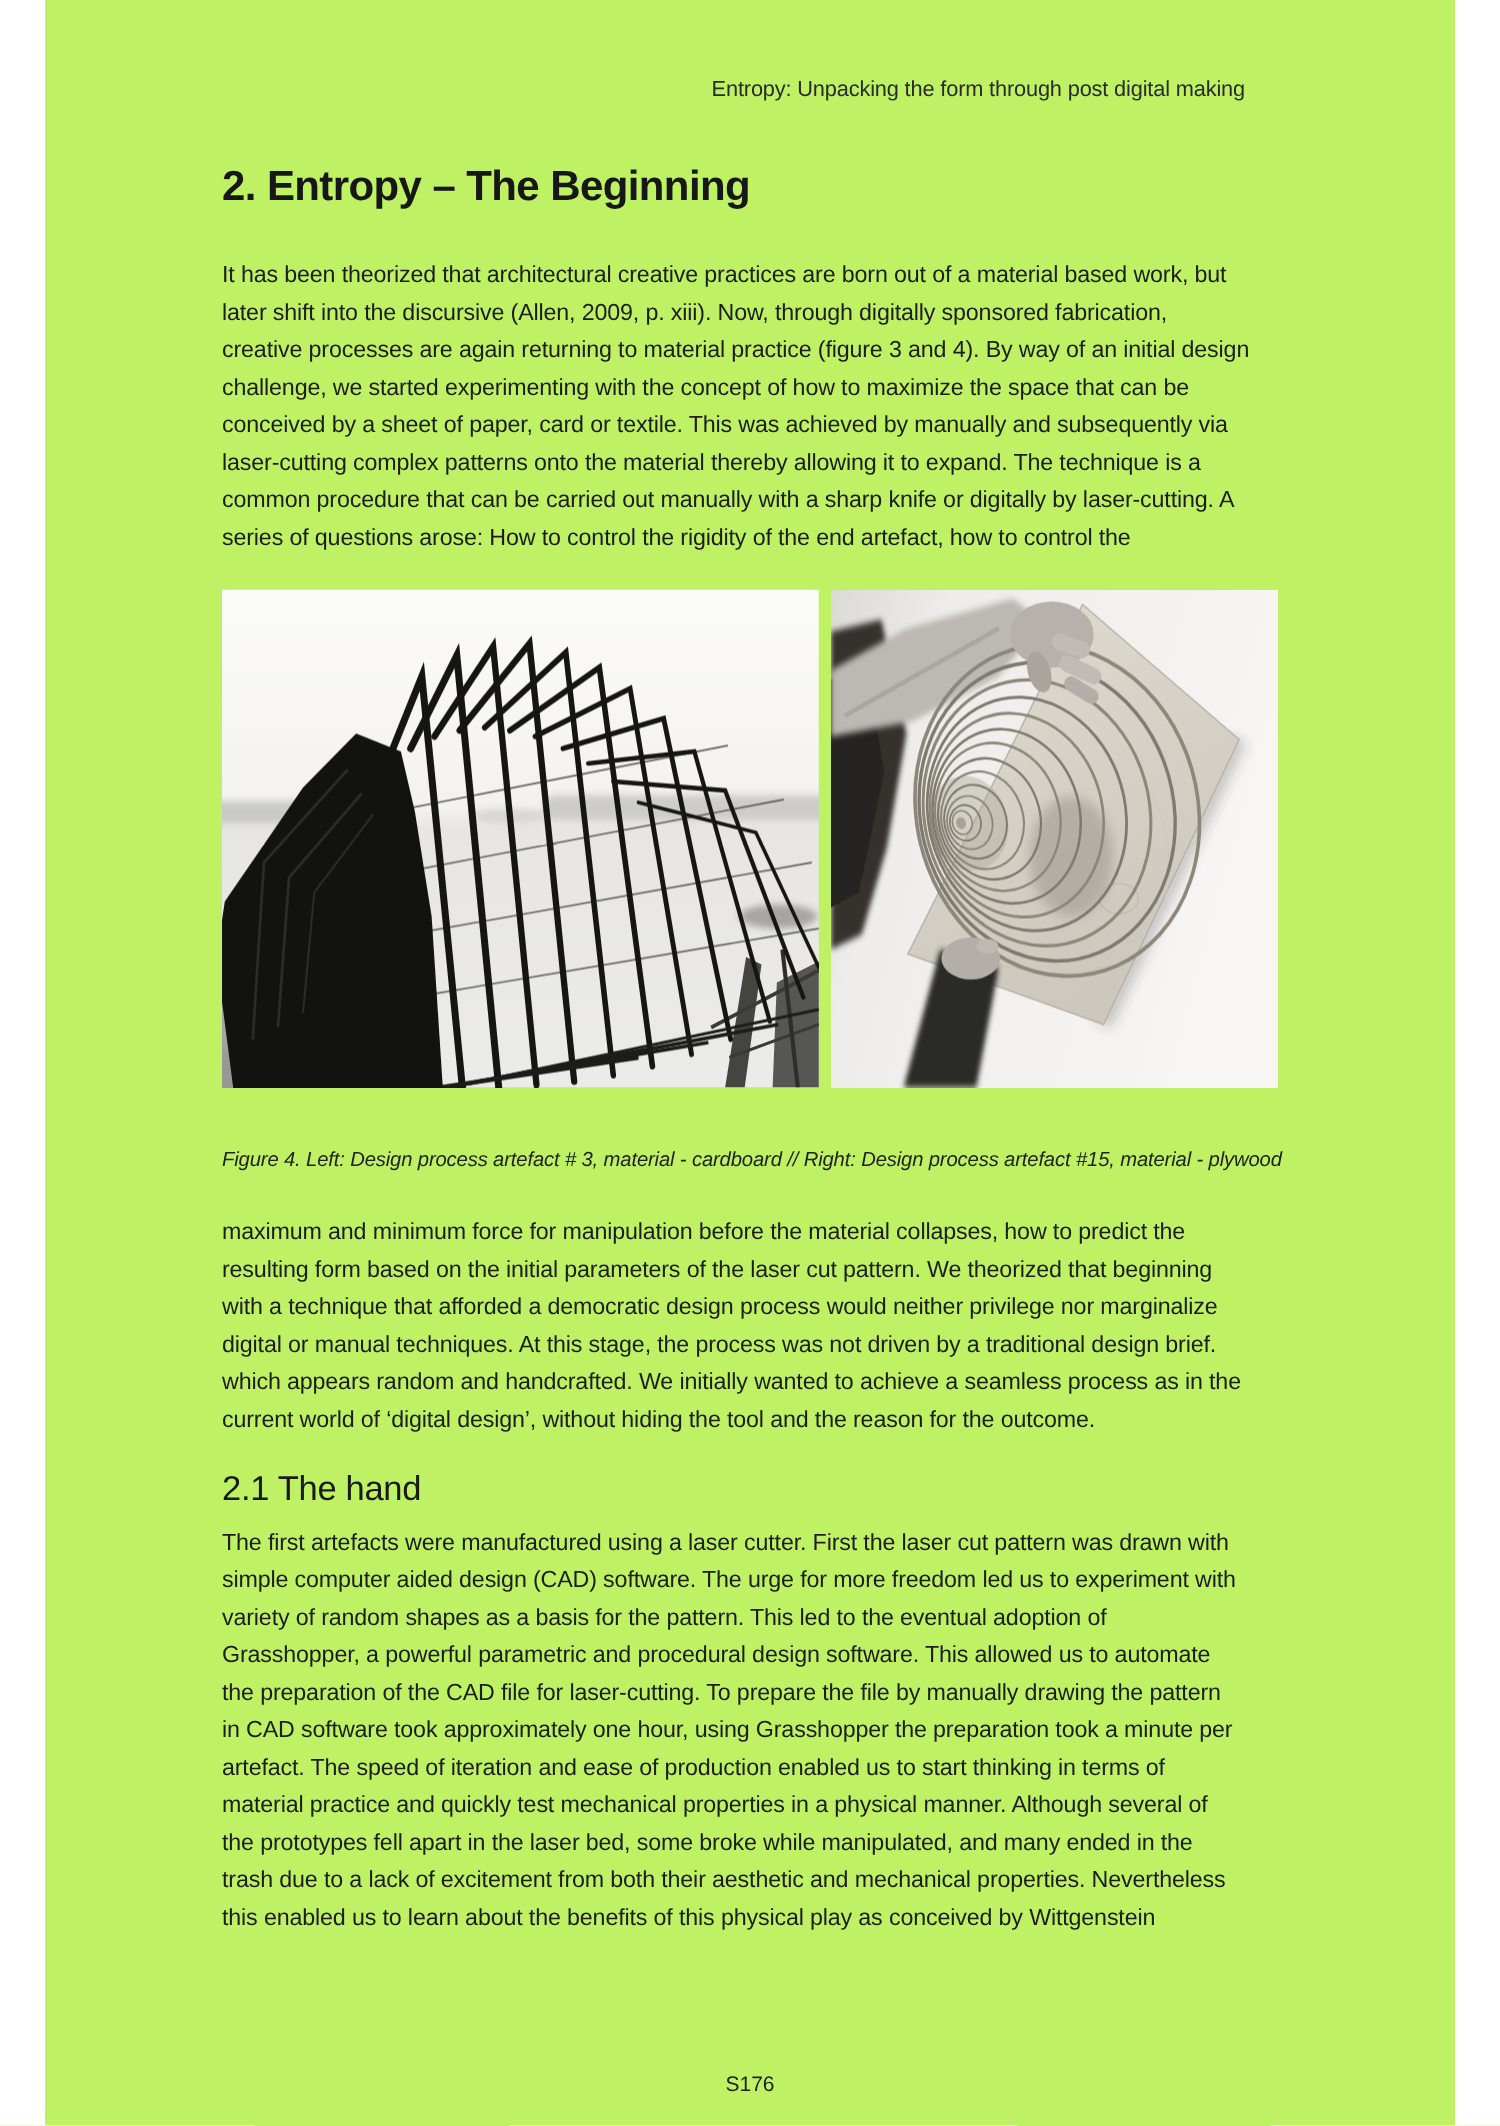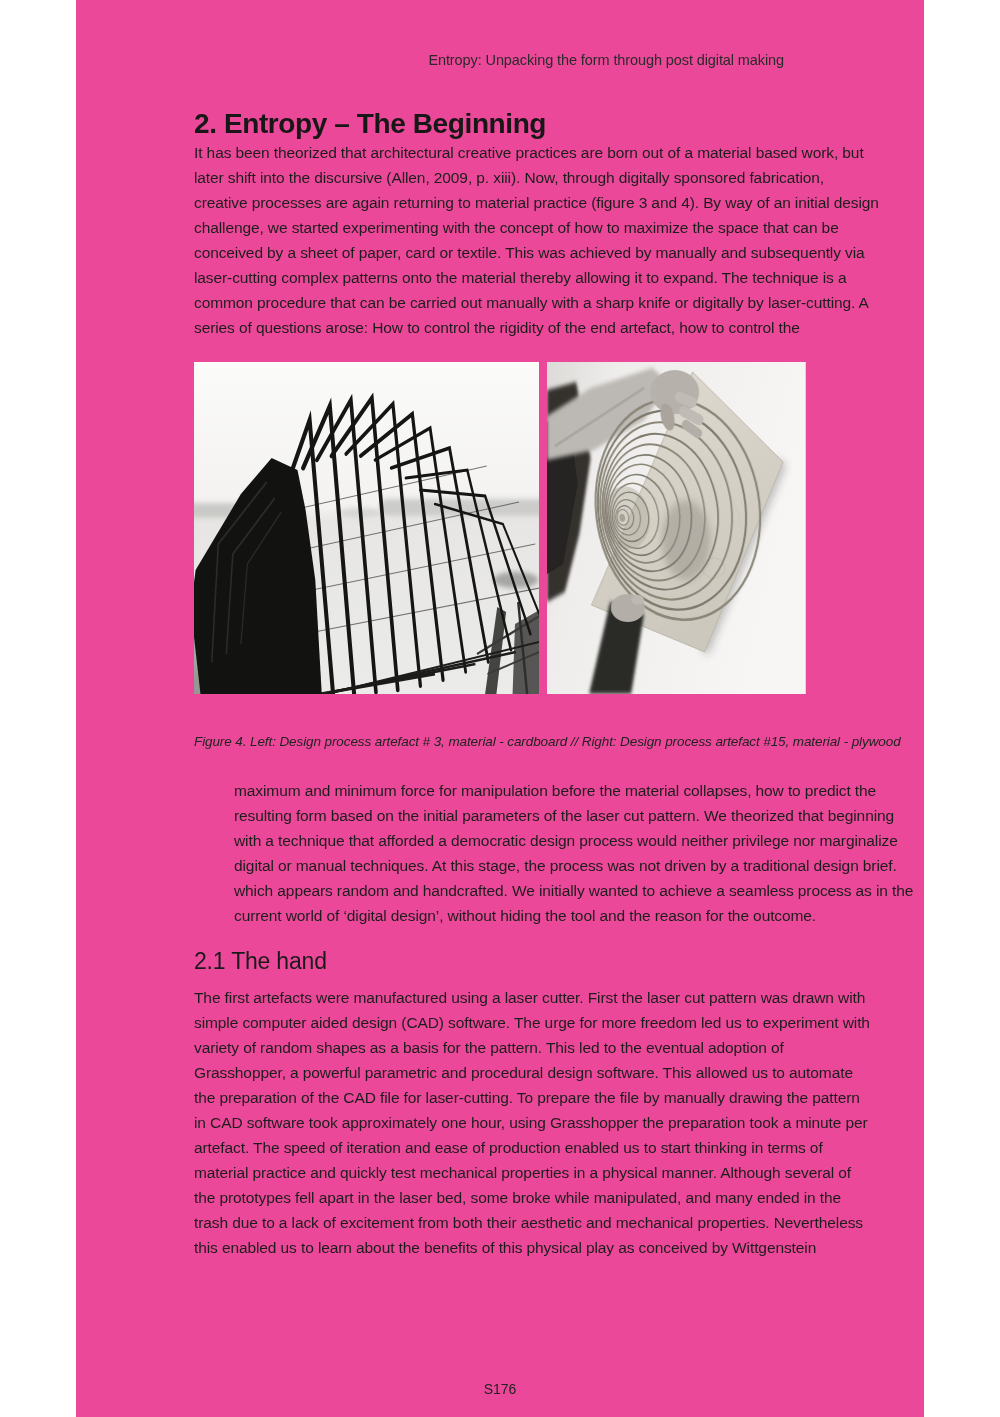--- a/index.html
+++ b/index.html
@@ -1,41 +1,41 @@
 <!DOCTYPE html>
 <html><head>
 <meta charset="utf-8">
 <style>
   * { margin: 0; padding: 0; box-sizing: border-box; }
   html, body { background: #ffffff; }
   body { font-family: "Liberation Sans", sans-serif; color: #1c1c1c; }
   .page {
     position: relative;
-    width: 848px;
+    width: 940px;
     height: 1417px;
     margin: 0 auto;
-    background: #ec4899;
+    background: #bef264;
     overflow: hidden;
     padding: 52px 118px 3px 118px;
   }
   .running-header {
     text-align: right;
     font-size: 14.5px;
     color: #2a2a2a;
     letter-spacing: -0.1px;
     padding-right: 22px;
   }
   h1.section-heading {
     margin-top: 40px;
     font-size: 28px;
     font-weight: bold;
     letter-spacing: -0.4px;
     color: #171717;
   }
-  .para { }
+  .para { margin-top: 31px; }
   .para .line {
     font-size: 15.5px;
     line-height: 25px;
     letter-spacing: -0.1px;
     white-space: nowrap;
     color: #1d1d1d;
   }
   .figure-row {
     margin-top: 22px;
     display: flex;
@@ -46,21 +46,21 @@
   .photo-left { width: 427px; height: 332px; }
   .photo-right { width: 320px; height: 332px; }
   .figure-caption {
     margin-top: 40px;
     font-size: 13.5px;
     font-style: italic;
     letter-spacing: -0.1px;
     color: #222222;
     white-space: nowrap;
   }
-  .para-after-figure { margin-top: 29px; margin-left: 40px; }
+  .para-after-figure { margin-top: 29px; }
   h2.sub-heading {
     margin-top: 18px;
     font-size: 23px;
     font-weight: normal;
     letter-spacing: -0.2px;
     color: #1a1a1a;
     line-height: 30px;
   }
   .para-after-sub { margin-top: 9px; }
   .page-footer {

